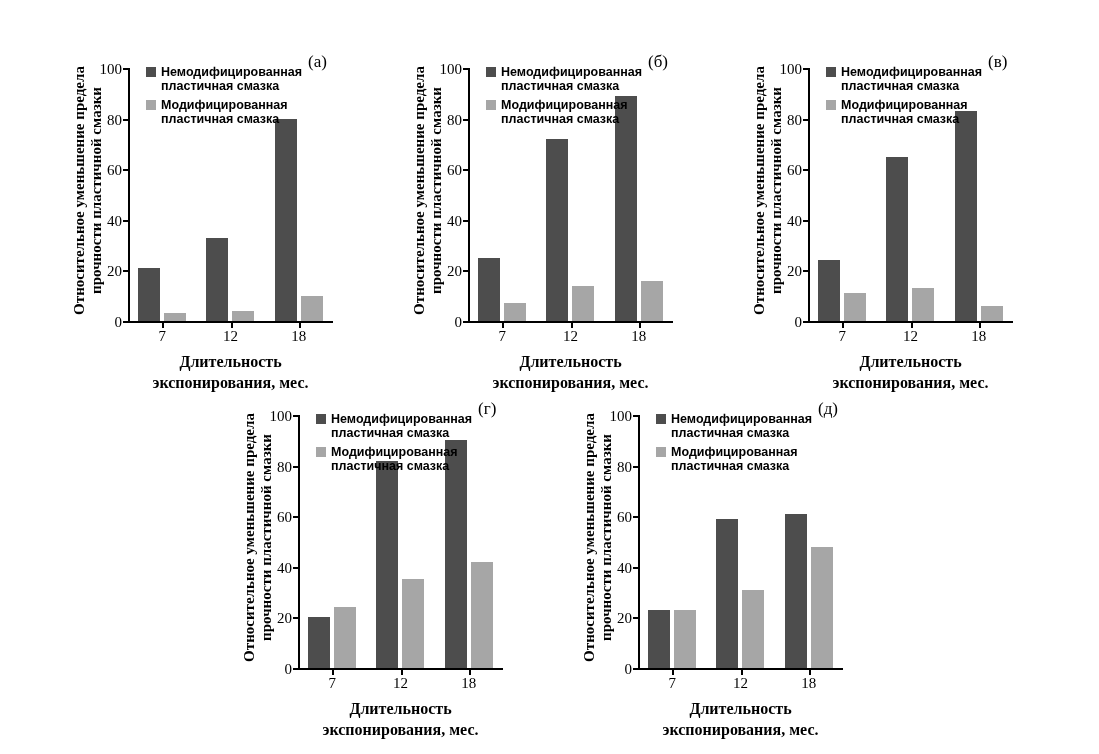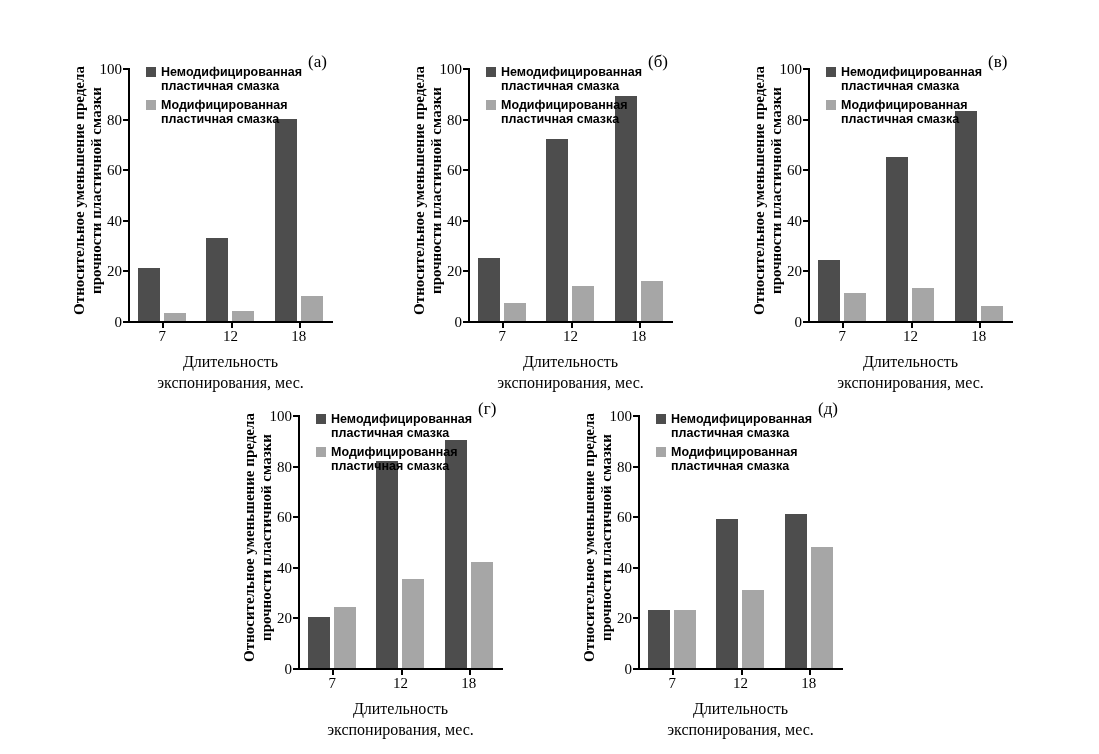--- a/index.html
+++ b/index.html
@@ -113,21 +113,21 @@
     position: absolute;
     top: 100%;
     width: 2px;
     height: 5px;
     background: #000;
   }
   .xlabel {
     position: absolute;
     text-align: center;
     font-size: 16px;
-    font-weight: normal;
+    font-weight: bold;
     line-height: 21px;
     font-family: "Liberation Serif", serif;
   }
   .legend {
     position: absolute;
     font-size: 12.5px;
     font-weight: bold;
     font-family: "Liberation Sans", sans-serif;
     line-height: 14px;
   }

